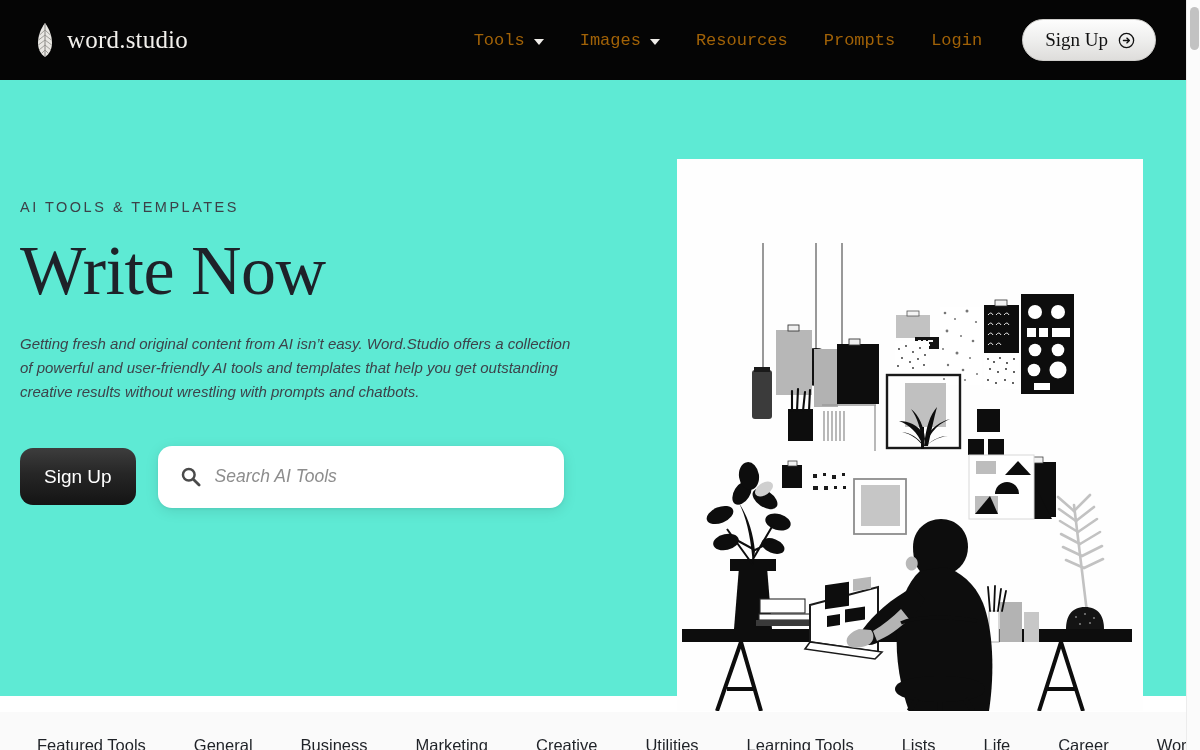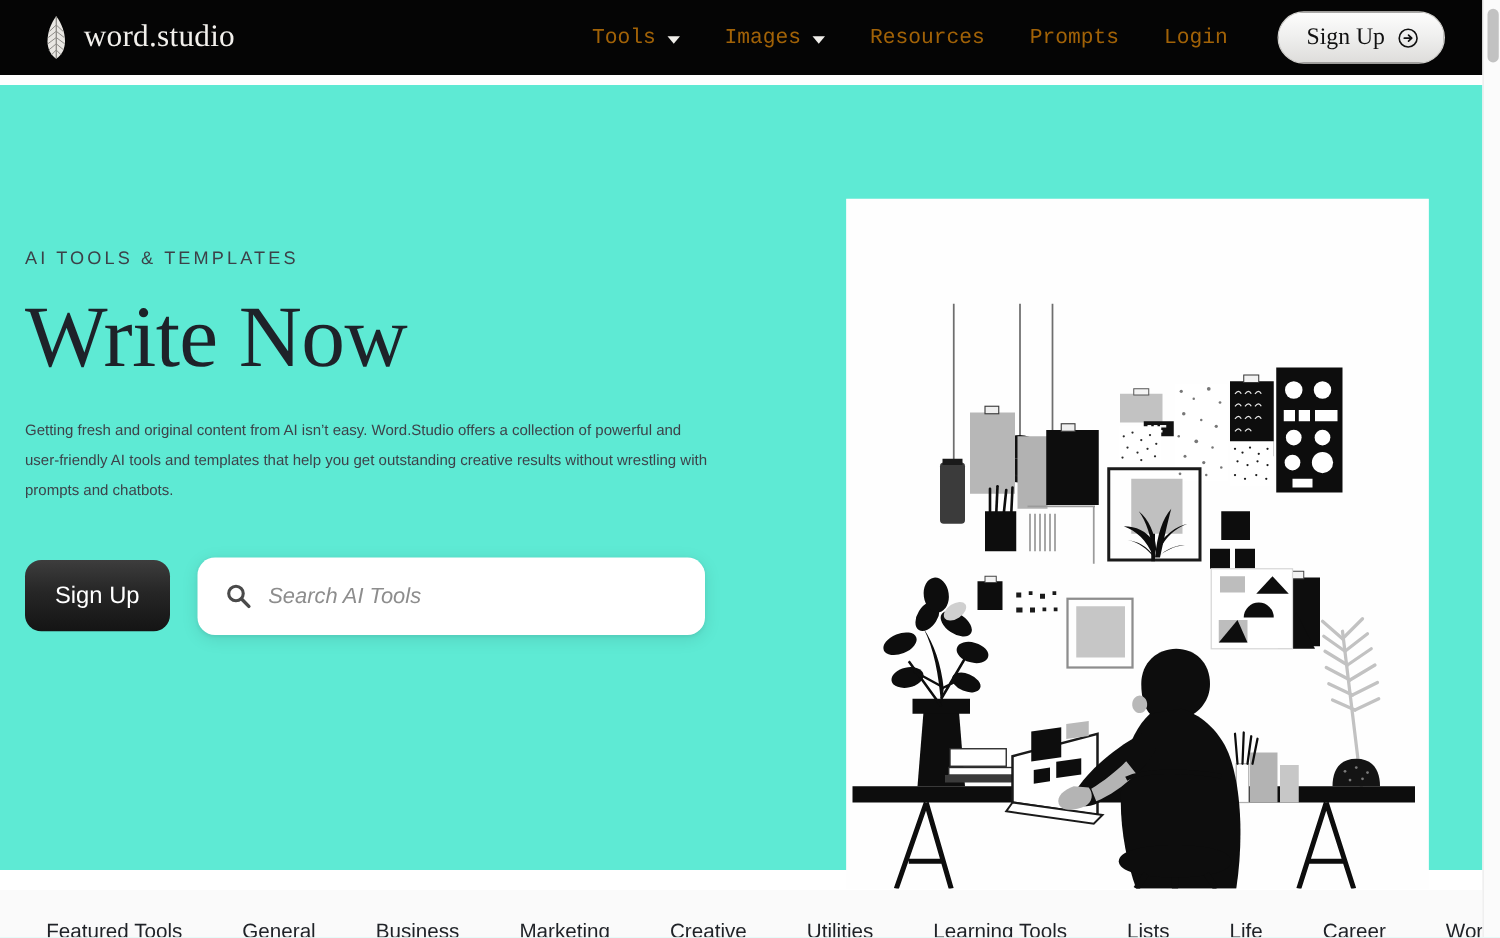--- a/index.html
+++ b/index.html
@@ -18,21 +18,21 @@
     height: 750px;
     background: #ffffff;
     overflow: hidden;
   }
 
   
   .site-header {
     position: absolute;
     top: 0; left: 0;
     width: 1186px;
-    height: 60px;
+    height: 80px;
     background: #050505;
     display: flex;
     align-items: center;
     padding: 0 30px 0 34px;
     z-index: 5;
   }
 
   .brand {
     display: flex;
     align-items: center;
@@ -126,25 +126,26 @@
     font-family: "Liberation Serif", serif;
     font-size: 70px;
     line-height: 0.98;
     color: #1e2229;
     font-weight: 400;
     letter-spacing: -0.5px;
     margin-bottom: 26px;
   }
 
   .subcopy {
-    font-size: 12px;
+    font-size: 15px;
     line-height: 24px;
     color: #3d434a;
     width: 552px;
     margin-bottom: 34px;
+    font-style: italic;
   }
 
   .cta-row {
     display: flex;
     align-items: center;
     gap: 22px;
     margin-top: 42px;
   }
 
   .signup-hero-btn {

